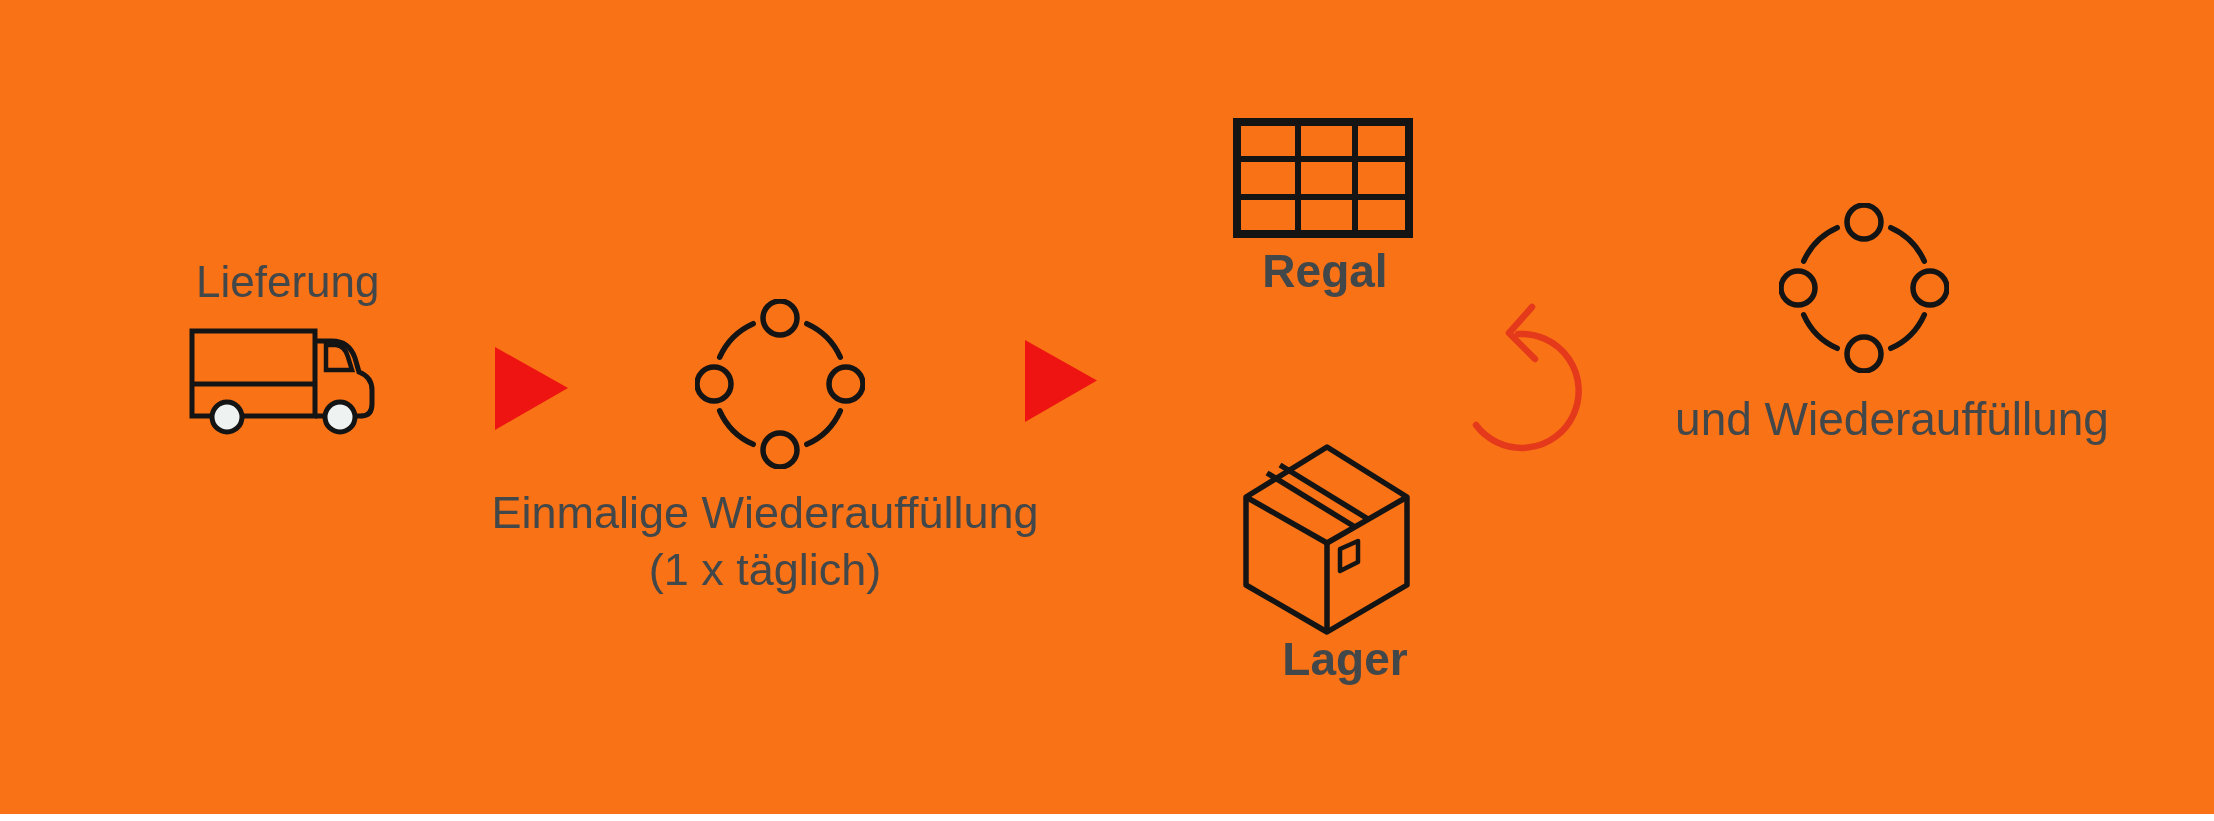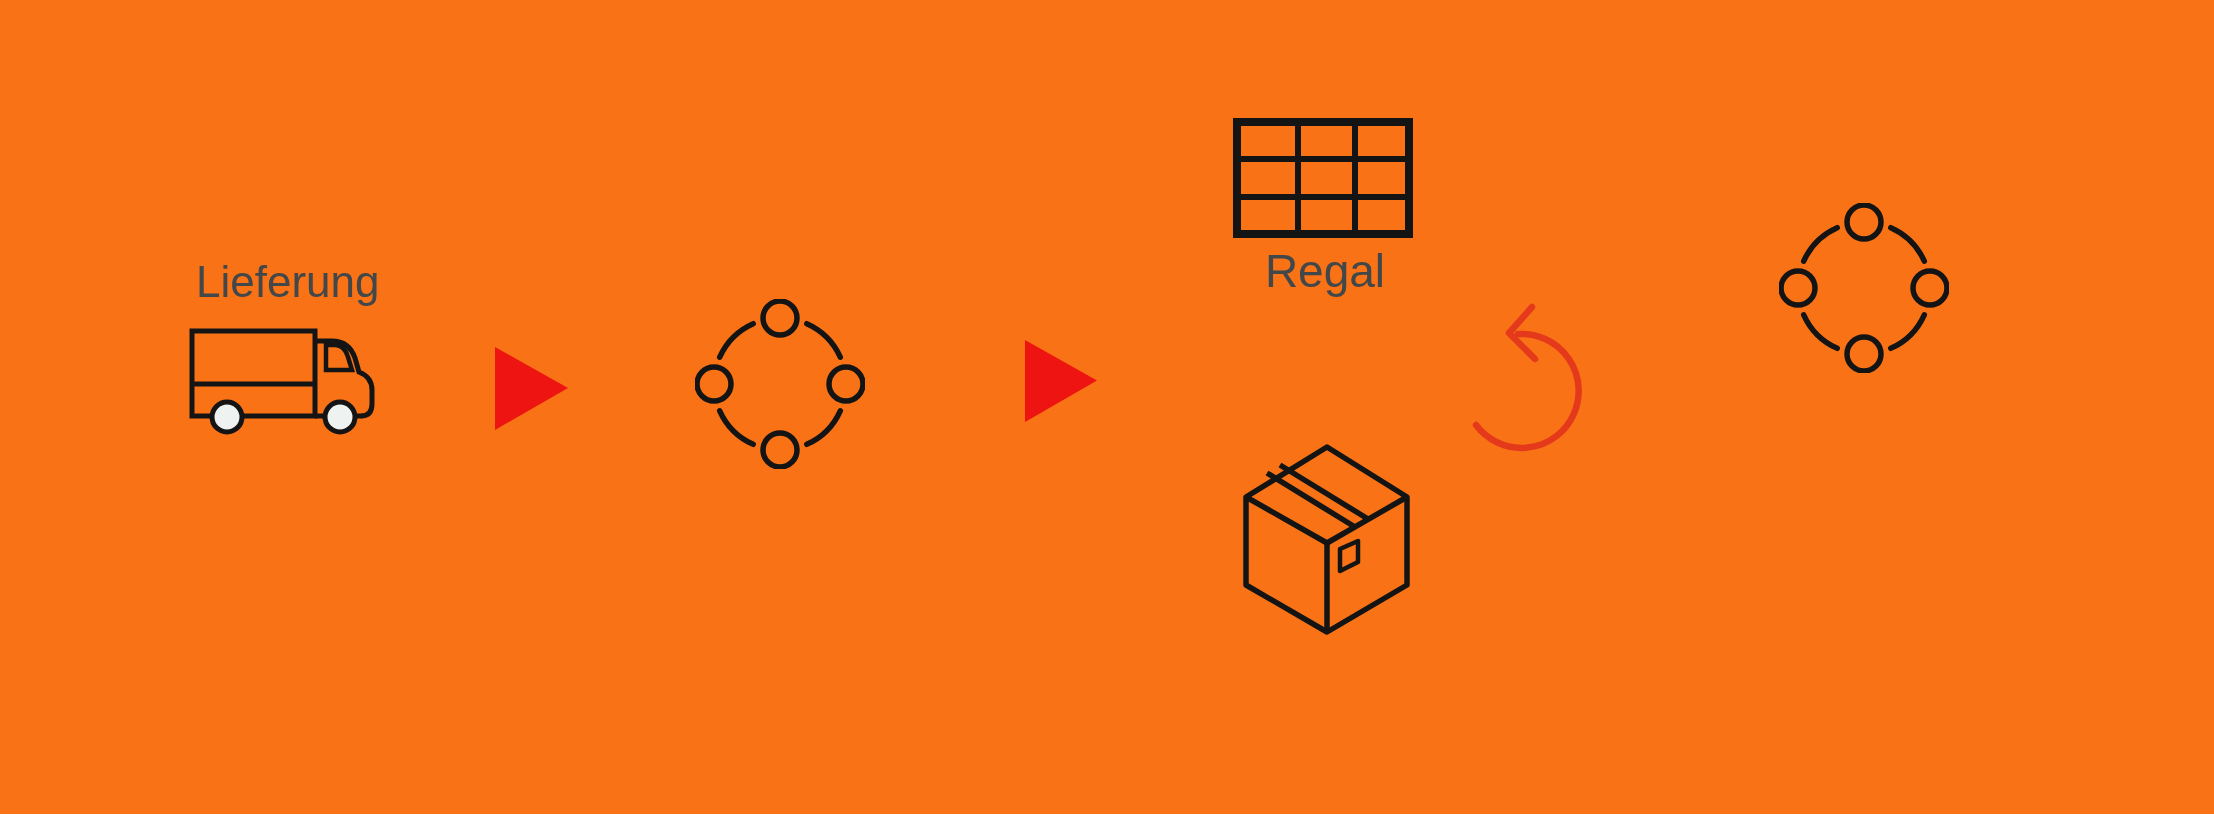--- a/index.html
+++ b/index.html
@@ -23,21 +23,21 @@
     color: #42474a;
     white-space: nowrap;
   }
   .caption {
     font-size: 45px;
     line-height: 56px;
     text-align: center;
     color: #42474a;
     white-space: nowrap;
   }
-  .center-text { text-align: center; }
+  .center-text { text-align: center; font-weight: bold; }
   svg { display: block; }
   .bottom-strip {
     position: absolute;
     left: 0; bottom: 0;
     width: 100%; height: 7px;
     background: #ffffff;
   }
 </style>
 </head>
 <body>
@@ -68,20 +68,24 @@
       <circle cx="19" cy="85" r="17"></circle>
       <circle cx="151" cy="85" r="17"></circle>
       <circle cx="85" cy="151" r="17"></circle>
       <path d="M111.8 24.7 A66 66 0 0 1 145.3 58.2"></path>
       <path d="M145.3 111.8 A66 66 0 0 1 111.8 145.3"></path>
       <path d="M58.2 145.3 A66 66 0 0 1 24.7 111.8"></path>
       <path d="M24.7 58.2 A66 66 0 0 1 58.2 24.7"></path>
     </g>
   </svg>
 
+  <div class="abs caption" style="left:455px; top:484px; width:620px; line-height:57px;">
+    <div>Einmalige Wiederauffüllung</div>
+    <div>(1 x täglich)</div>
+  </div>
 
   <svg class="abs" style="left:1025px; top:340px;" width="72" height="82" viewBox="0 0 72 82">
     <polygon points="0,0 72,40.5 0,82" fill="#ee1411"></polygon>
   </svg>
 
   <svg class="abs" style="left:1233px; top:118px;" width="180" height="120" viewBox="0 0 180 120">
     <g stroke="#141414" fill="none">
       <rect x="4" y="4" width="172" height="112" stroke-width="8"></rect>
       <line x1="65" y1="4" x2="65" y2="116" stroke-width="6"></line>
       <line x1="122" y1="4" x2="122" y2="116" stroke-width="6"></line>
@@ -103,31 +107,33 @@
     <g stroke="#141414" stroke-width="5.5" fill="none" stroke-linejoin="round">
       <path d="M85 4 L165 54 V142 L85 189 L4 142 V54 Z"></path>
       <path d="M4 54 L85 100 L165 54"></path>
       <path d="M85 100 V189"></path>
       <path d="M38 22 L126 76"></path>
       <path d="M25 30 L113 84"></path>
       <path d="M98 106 L116 98 V119 L98 128 Z" stroke-width="4.5"></path>
     </g>
   </svg>
 
+  <div class="abs label center-text" style="left:1245px; top:634px; width:200px; font-size:46px;">Lager</div>
 
   <svg class="abs" style="left:1779px; top:203px;" width="170" height="170" viewBox="0 0 170 170">
     <g stroke="#141414" stroke-width="5.5" fill="none" stroke-linecap="round">
       <circle cx="85" cy="19" r="17"></circle>
       <circle cx="19" cy="85" r="17"></circle>
       <circle cx="151" cy="85" r="17"></circle>
       <circle cx="85" cy="151" r="17"></circle>
       <path d="M111.8 24.7 A66 66 0 0 1 145.3 58.2"></path>
       <path d="M145.3 111.8 A66 66 0 0 1 111.8 145.3"></path>
       <path d="M58.2 145.3 A66 66 0 0 1 24.7 111.8"></path>
       <path d="M24.7 58.2 A66 66 0 0 1 58.2 24.7"></path>
     </g>
   </svg>
 
   <div class="abs caption" style="left:1592px; top:392px; width:600px; line-height:55px; font-size:46px;">
+    <div>und Wiederauffüllung</div>
   </div>
 
   <div class="bottom-strip"></div>
 </div>
 
 </body></html>

